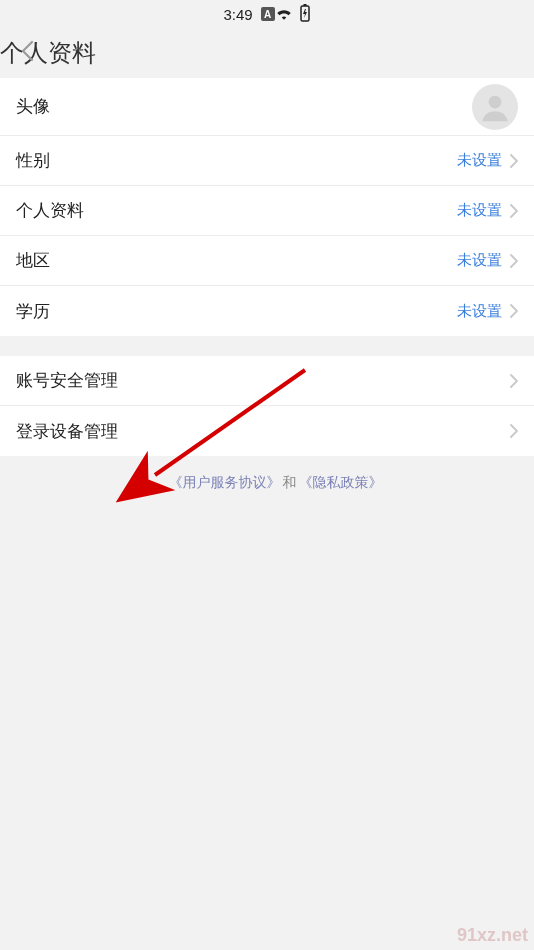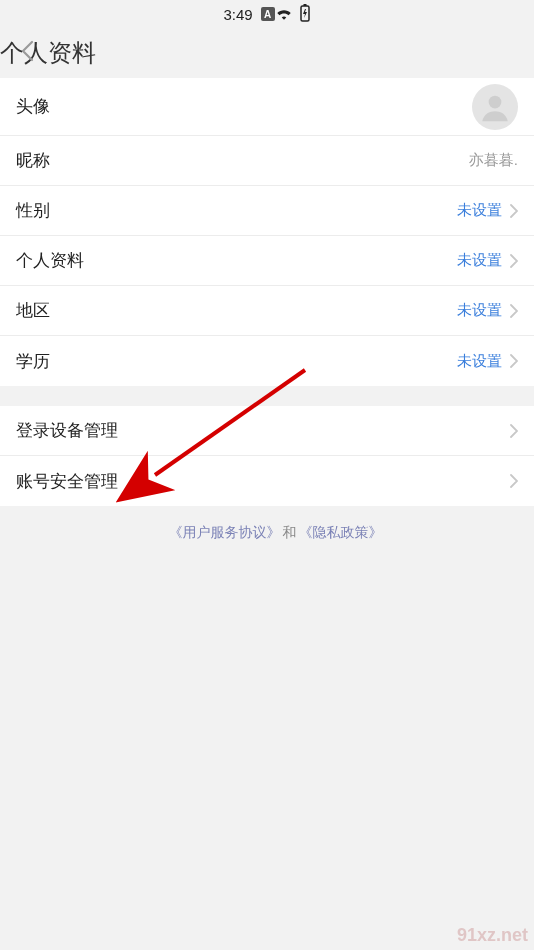--- a/index.html
+++ b/index.html
@@ -73,25 +73,20 @@
     <span class="row-label">头像</span>
     <span class="row-spacer"></span>
     <span class="avatar">
       <svg width="34" height="34" viewBox="0 0 24 24">
             <circle cx="12" cy="8.5" r="4.5" fill="#bdbdbd"></circle>
             <path d="M3 22c1-5 5-7 9-7s8 2 9 7" fill="#bdbdbd"></path>
           </svg>
     </span>
   </div>
 
-  <div class="row">
-    <span class="row-label">昵称</span>
-    <span class="row-spacer"></span>
-    <span class="row-value">亦暮暮.</span>
-  </div>
 
   <div class="row">
     <span class="row-label">性别</span>
     <span class="row-spacer"></span>
     <span class="row-value link">未设置</span>
     <span class="chevron">
           <svg width="8" height="14" viewBox="0 0 8 14">
             <path d="M1 1 L7 7 L1 13" stroke="#c8c8c8" stroke-width="1.8" fill="none" stroke-linecap="round"></path>
           </svg>
         </span>
@@ -128,30 +123,30 @@
             <path d="M1 1 L7 7 L1 13" stroke="#c8c8c8" stroke-width="1.8" fill="none" stroke-linecap="round"></path>
           </svg>
         </span>
   </div>
 </div>
 
 <div class="gap"></div>
 
 <div class="list">
   <div class="row">
-    <span class="row-label">登录设备管理</span>
+    <span class="row-label">账号安全管理</span>
     <span class="row-spacer"></span>
     <span class="chevron">
           <svg width="8" height="14" viewBox="0 0 8 14">
             <path d="M1 1 L7 7 L1 13" stroke="#c8c8c8" stroke-width="1.8" fill="none" stroke-linecap="round"></path>
           </svg>
         </span>
   </div>
   <div class="row">
-    <span class="row-label">账号安全管理</span>
+    <span class="row-label">登录设备管理</span>
     <span class="row-spacer"></span>
     <span class="chevron">
           <svg width="8" height="14" viewBox="0 0 8 14">
             <path d="M1 1 L7 7 L1 13" stroke="#c8c8c8" stroke-width="1.8" fill="none" stroke-linecap="round"></path>
           </svg>
         </span>
   </div>
 </div>
 
 <div class="footer-links">

